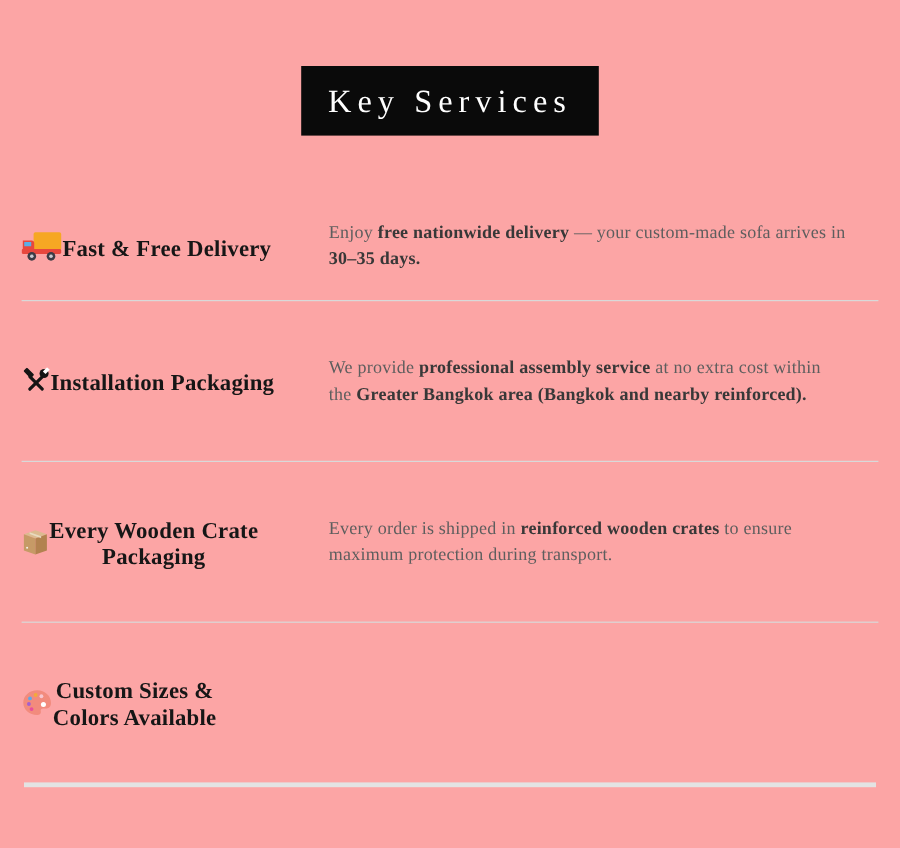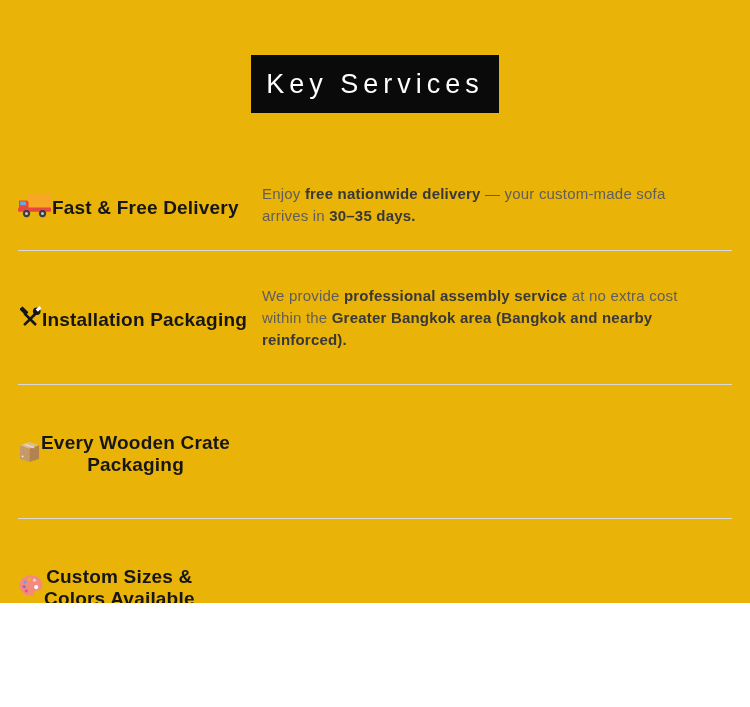--- a/index.html
+++ b/index.html
@@ -2,21 +2,21 @@
 <html style="--banner-bg: #0a0a0a; --banner-text: #ffffff; --title-text: #161616; --body-text: #5e5e5e; --body-text-bold: #383838; --divider: #d9d9d9; --bottom-bar: #e3e3e3;"><head>
 <meta charset="utf-8">
 <style>
   :root{
     --banner-bg:#0a0a0a; --banner-text:#ffffff; --title-text:#161616;
     --body-text:#5e5e5e; --body-text-bold:#383838; --divider:#d9d9d9; --bottom-bar:#e3e3e3;
   }
   *{box-sizing:border-box;}
   html,body{margin:0;padding:0;background:#ffffff;}
   body{width:750px;font-family:"Liberation Sans", sans-serif;}
-  .page{width:750px;height:603px;overflow:hidden;background:#eab308;}
+  .page{width:750px;height:707px;overflow:hidden;background:#fca5a5;font-family:Liberation Serif, serif;}
   .banner{
     width:248px;margin:55px auto 0;background:var(--banner-bg);
     padding:13px 0;text-align:center;
   }
   .banner h2{
     margin:0;color:var(--banner-text);font-size:27px;font-weight:500;
     letter-spacing:5px;line-height:32px;white-space:nowrap;
   }
   .services{margin-top:47px;padding:0 18px;}
   .service-row{display:flex;align-items:center;min-height:133px;}
@@ -25,21 +25,21 @@
     width:232px;margin-right:12px;display:flex;flex-direction:row;
     align-items:center;text-align:center;flex:none;
   }
   .service-icon{height:26px;display:flex;align-items:center;justify-content:center;}
   .service-icon svg{display:block;}
   .service-title{
     margin:5px 0 0;font-size:19px;font-weight:700;color:var(--title-text);
     line-height:22px;white-space:pre-line;letter-spacing:.2px;
   }
   .service-desc{
-    margin:0;max-width:432px;font-size:15px;line-height:22px;
+    margin:12px;max-width:432px;font-size:15px;line-height:22px;
     color:var(--body-text);letter-spacing:.2px;
   }
   .service-desc .em{font-weight:700;color:var(--body-text-bold);}
   .row-divider{height:1px;background:var(--divider);}
   .bottom-bar{height:4px;background:var(--bottom-bar);margin:0 20px;}
 </style>
 </head>
 <body>
 
 <div class="page">
@@ -93,20 +93,21 @@
       <polygon points="12,1.5 22,5 12,8.5 2,5" fill="#DCBA90"></polygon>
       <polygon points="2,5 12,8.5 12,22.5 2,19" fill="#C69A66"></polygon>
       <polygon points="22,5 12,8.5 12,22.5 22,19" fill="#B2824F"></polygon>
       <polygon points="7,3.2 17,6.7 17,8.3 7,4.8" fill="#EADFC8" opacity="0.85"></polygon>
       <circle cx="4.8" cy="16.6" r="0.9" fill="#F3EFE6"></circle>
     </svg>
           </span>
       <h3 class="service-title">Every Wooden Crate
 Packaging</h3>
     </div>
+    <p class="service-desc"><span>Every order is shipped in </span><span class="em">reinforced wooden crates</span><span> to ensure maximum protection during transport.</span></p>
   </div>
   <div class="row-divider"></div>
 
   <div class="service-row">
     <div class="service-left">
       <span class="service-icon">
             <svg width="26" height="23" viewBox="0 0 26 23" xmlns="http://www.w3.org/2000/svg">
       <path d="M13 1.2 C6.4 1.2 1.4 5.8 1.4 11.6 C1.4 17.4 6.6 21.8 13 21.8 c2.3 0 3.4-1.4 3-2.9 c-.4-1.3.5-2.4 1.9-2.4 h2.4 c2.6 0 4.2-1.9 4.2-4.6 C24.5 5.9 19.4 1.2 13 1.2 z" fill="#F28B7D"></path>
       <circle cx="7" cy="8" r="1.6" fill="#5FA8E8"></circle>
       <circle cx="6.1" cy="12.7" r="1.6" fill="#A35FD0"></circle>

